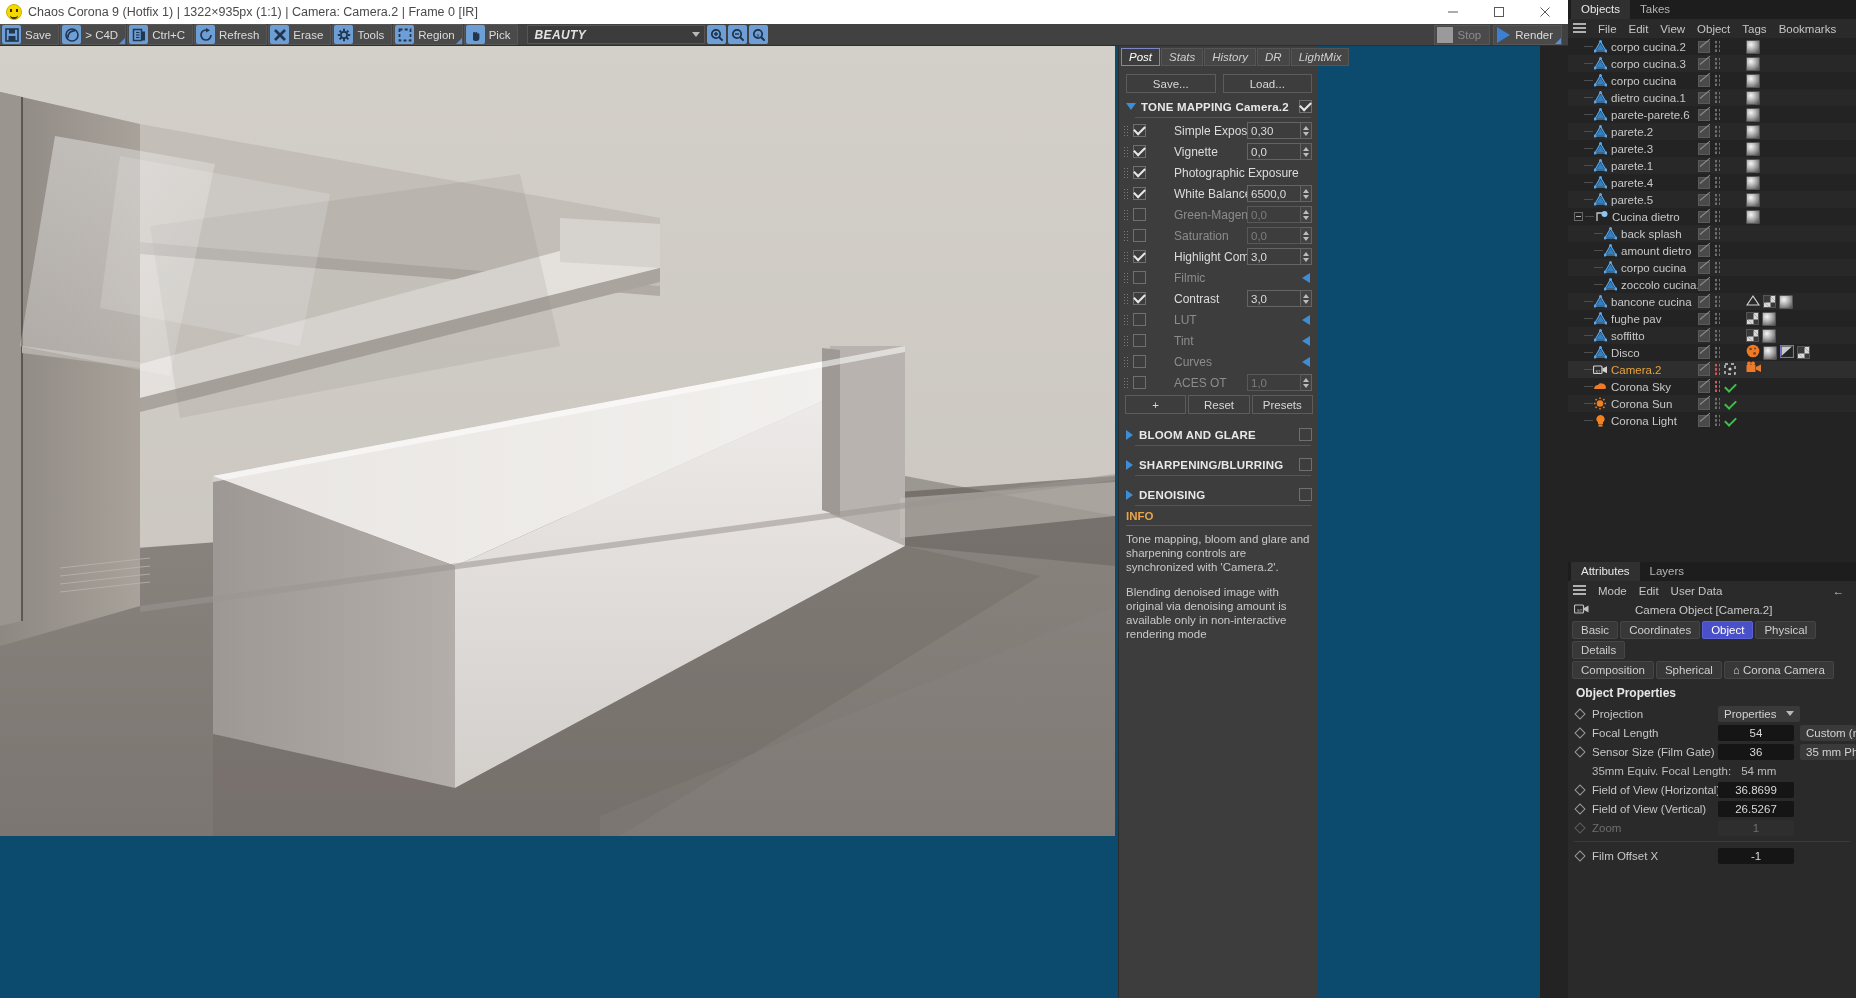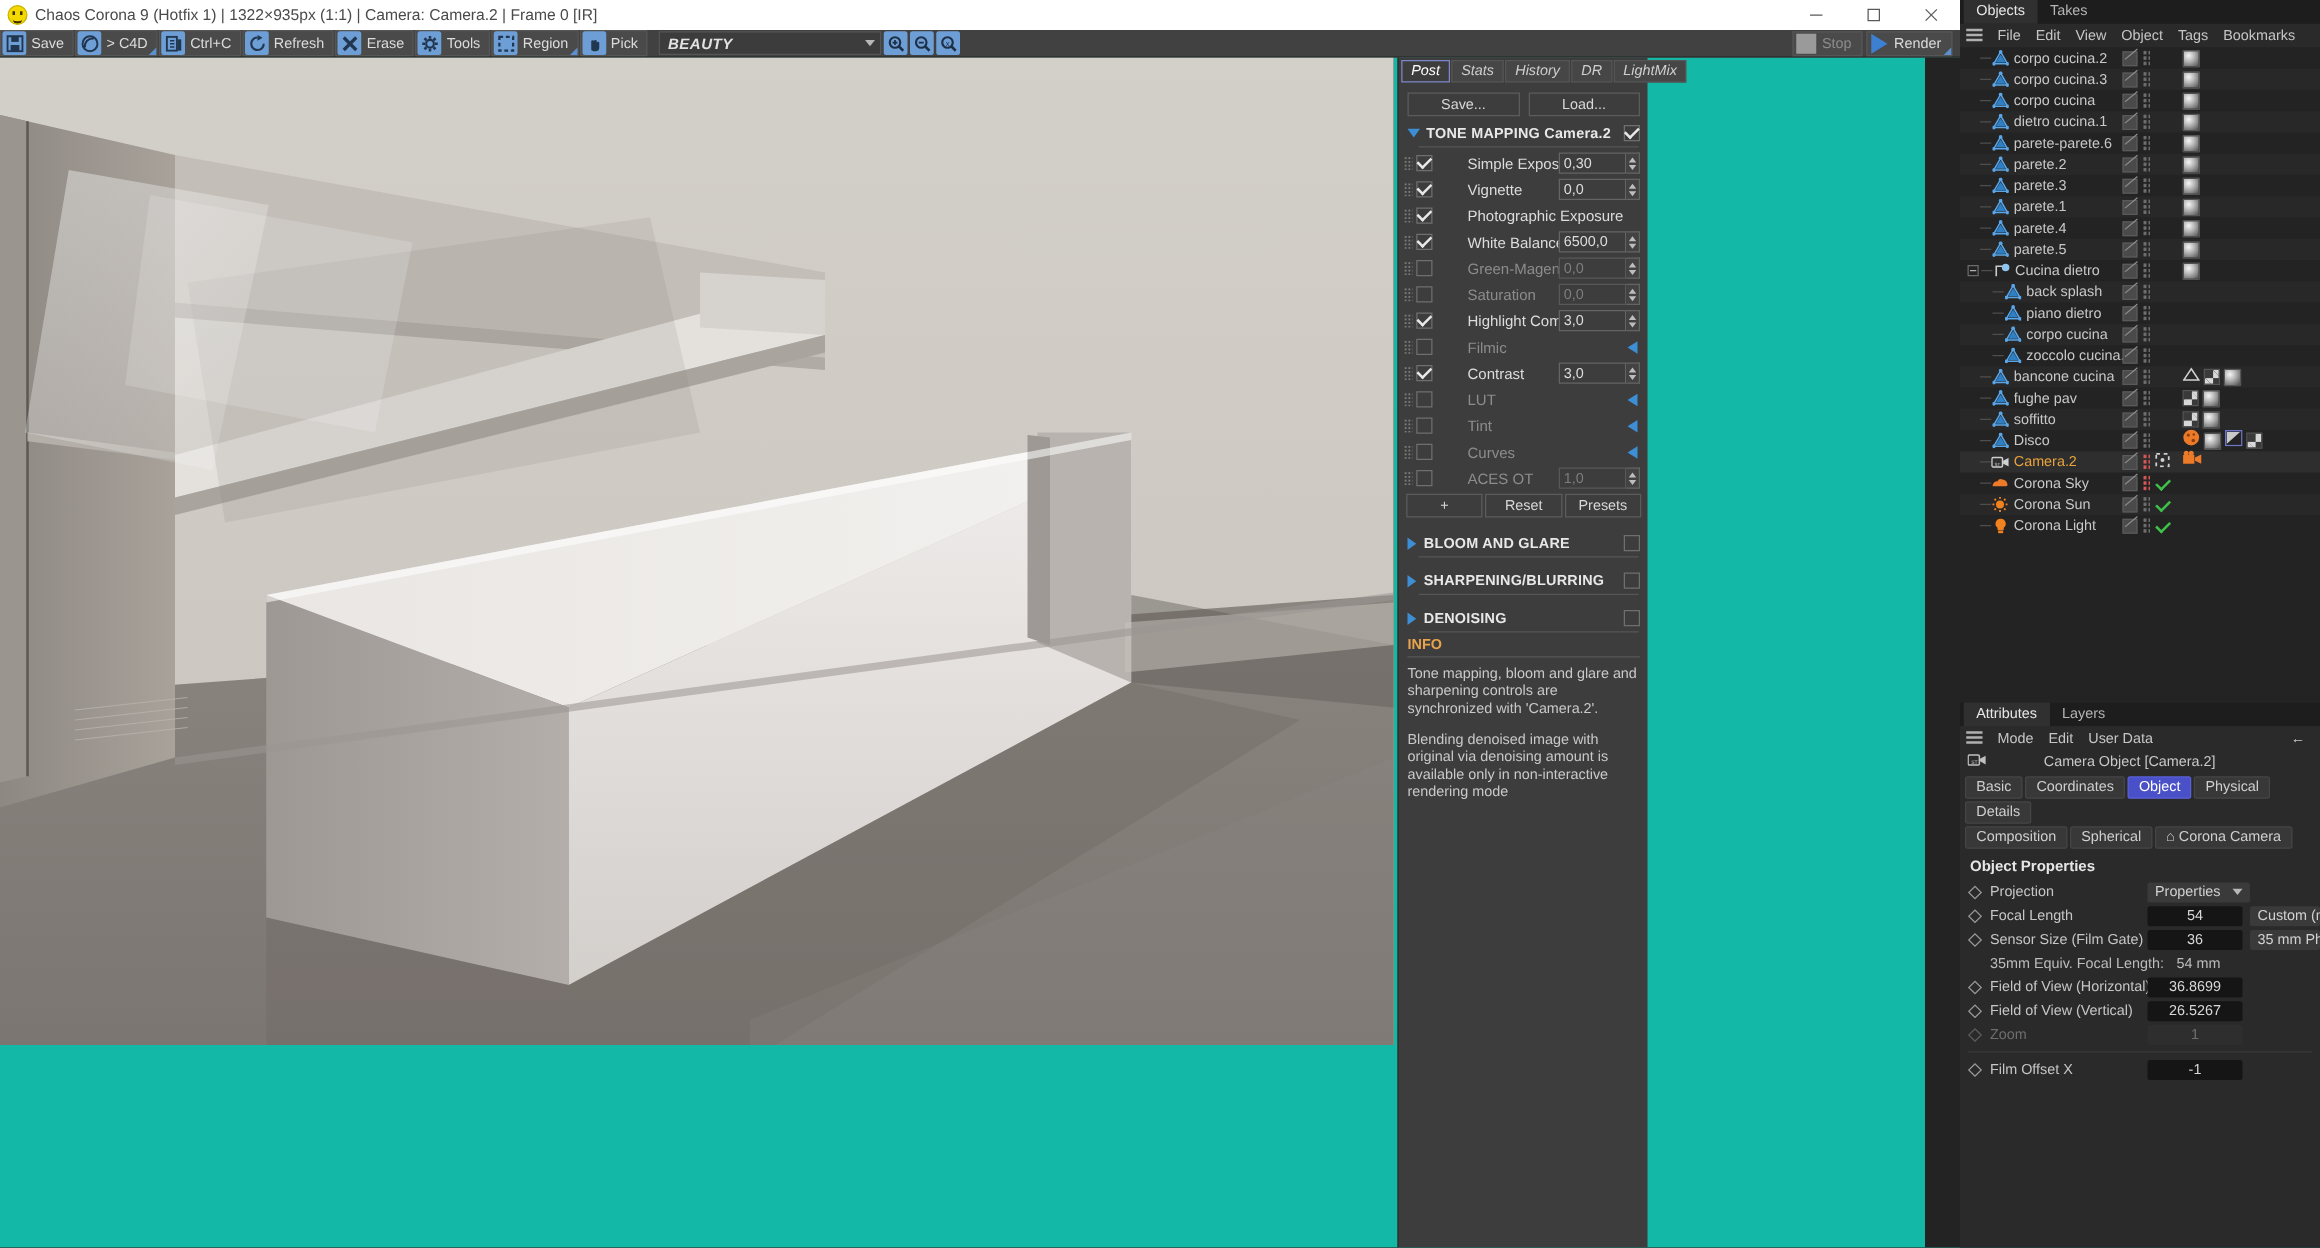--- a/index.html
+++ b/index.html
@@ -8,21 +8,21 @@
     background: #2b2b2b;
     font-family: "Liberation Sans", sans-serif;
     overflow: hidden;
     -webkit-font-smoothing: antialiased;
   }
   .app { position: relative; width: 1856px; height: 998px; }
 
   
   .vfb {
     position: absolute; left: 0; top: 0; width: 1568px; height: 998px;
-    background: #14b8a6;
+    background: #0c4a6e;
   }
   .vfb-titlebar {
     position: absolute; left: 0; top: 0; width: 1568px; height: 24px;
     background: #ffffff; display: flex; align-items: center;
   }
   .vfb-title-ico {
     width: 16px; height: 16px; margin-left: 6px; margin-right: 6px;
     border-radius: 50%; background: #f5d800; position: relative;
     border: 1px solid #c9b200;
   }
@@ -923,21 +923,21 @@
           <span class="tree-dash"></span>
           <span class="om-ico">
             <svg width="13" height="13">
               <polygon points="6.5,1.5 12,11 1,11" fill="none" stroke="#5aa6e8" stroke-width="1.2"></polygon>
               <circle cx="6.5" cy="1.5" r="1.5" fill="#5aa6e8"></circle>
               <circle cx="12" cy="11" r="1.5" fill="#5aa6e8"></circle>
               <circle cx="1" cy="11" r="1.5" fill="#5aa6e8"></circle>
               <polygon points="6.5,3.5 10.5,10 2.5,10" fill="#2e7fc4"></polygon>
             </svg>
           </span>
-          <span class="om-name">piano dietro</span>
+          <span class="om-name">amount dietro</span>
           <span class="om-tagcol">
             <span class="tagbox"></span>
             <span class="dots"></span>
           </span>
         </div>
         <div class="om-row alt">
           <span class="om-ind" style="width: 26px;"></span>
           <span class="tree-dash"></span>
           <span class="om-ico">
             <svg width="13" height="13">

